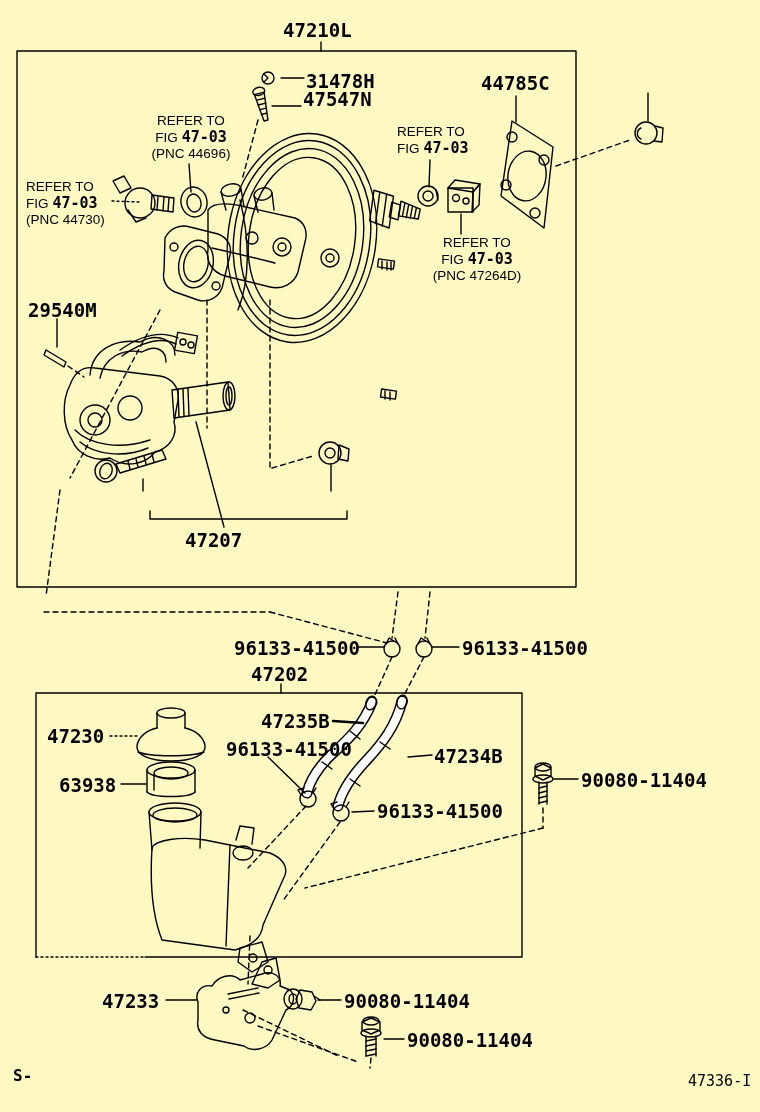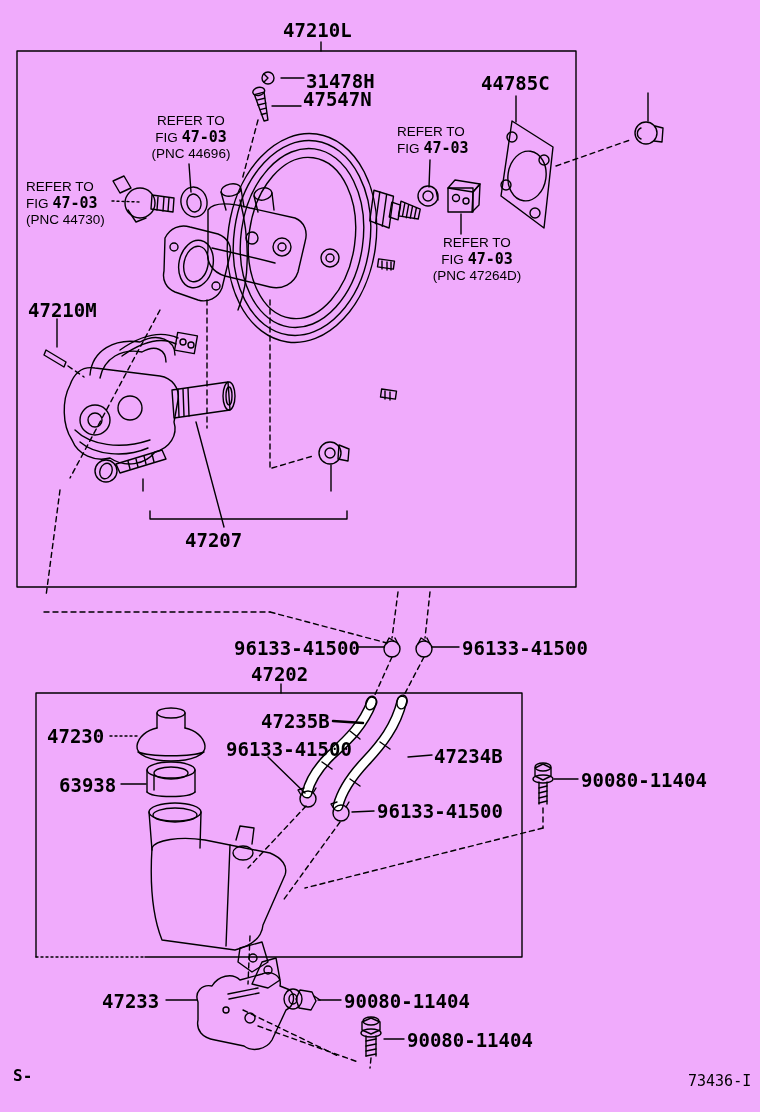--- a/index.html
+++ b/index.html
@@ -1,16 +1,16 @@
 <!DOCTYPE html>
 <html><head>
 <meta charset="utf-8">
 <style>
   html,body{margin:0;padding:0;background:#fff;}
-  #page{position:relative;width:760px;height:1112px;background:#f0abfc;overflow:hidden;
+  #page{position:relative;width:760px;height:1112px;background:#fef9c3;overflow:hidden;
         font-family:"DejaVu Sans Mono",monospace;color:#000;text-decoration:underline;}
   #art{position:absolute;left:0;top:0;}
   .pn{position:absolute;font:bold 19px "DejaVu Sans Mono",monospace;letter-spacing:0px;
       white-space:nowrap;color:#000;}
   .pn.small{font-size:16px;font-weight:bold;}
   .pn.footer{font-weight:normal;font-size:15px;}
   .note{position:absolute;font:13.5px "Liberation Sans",sans-serif;line-height:15px;
         white-space:nowrap;color:#000;}
   .note.center{text-align:center;}
   .note .fig{font:bold 15px "DejaVu Sans Mono",monospace;}
@@ -340,21 +340,21 @@
       <line x1="166" y1="1000" x2="197" y2="1000"></line>
       <line x1="318" y1="1000" x2="341" y2="1000"></line>
       <line x1="384" y1="1039" x2="404" y2="1039"></line>
     </g>
   </svg>
 
   <div class="pn" style="left:283px;top:19px">47210L</div>
   <div class="pn" style="left:306px;top:70px">31478H</div>
   <div class="pn" style="left:303px;top:88px">47547N</div>
   <div class="pn" style="left:481px;top:72px">44785C</div>
-  <div class="pn" style="left:28px;top:299px">47210M</div>
+  <div class="pn" style="left:28px;top:299px">29540M</div>
   <div class="pn" style="left:185px;top:529px">47207</div>
 
   <div class="pn" style="left:234px;top:637px">96133-41500</div>
   <div class="pn" style="left:462px;top:637px">96133-41500</div>
   <div class="pn" style="left:251px;top:663px">47202</div>
   <div class="pn" style="left:47px;top:725px">47230</div>
   <div class="pn" style="left:261px;top:710px">47235B</div>
   <div class="pn" style="left:226px;top:738px">96133-41500</div>
   <div class="pn" style="left:59px;top:774px">63938</div>
   <div class="pn" style="left:434px;top:745px">47234B</div>
@@ -381,15 +381,15 @@
     <div><span class="figpre">FIG</span><span class="fig">47-03</span></div>
   </div>
 
   <div class="note center" style="left:424px;top:235px;width:106px">
     <div>REFER TO</div>
     <div><span class="figpre">FIG</span><span class="fig">47-03</span></div>
     <div>(PNC 47264D)</div>
   </div>
 
   <div class="pn small" style="left:13px;top:1066px">S-</div>
-  <div class="pn footer" style="left:688px;top:1072px">73436-I</div>
+  <div class="pn footer" style="left:688px;top:1072px">47336-I</div>
 
 </div>
 
 </body></html>

